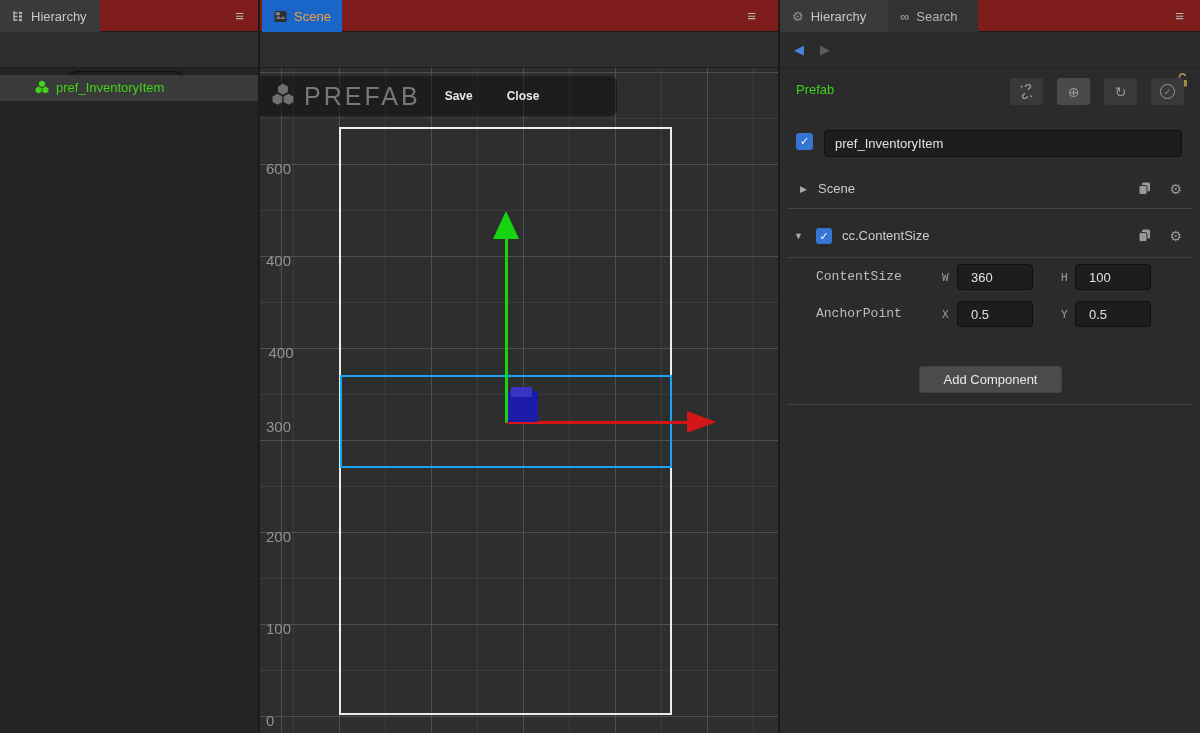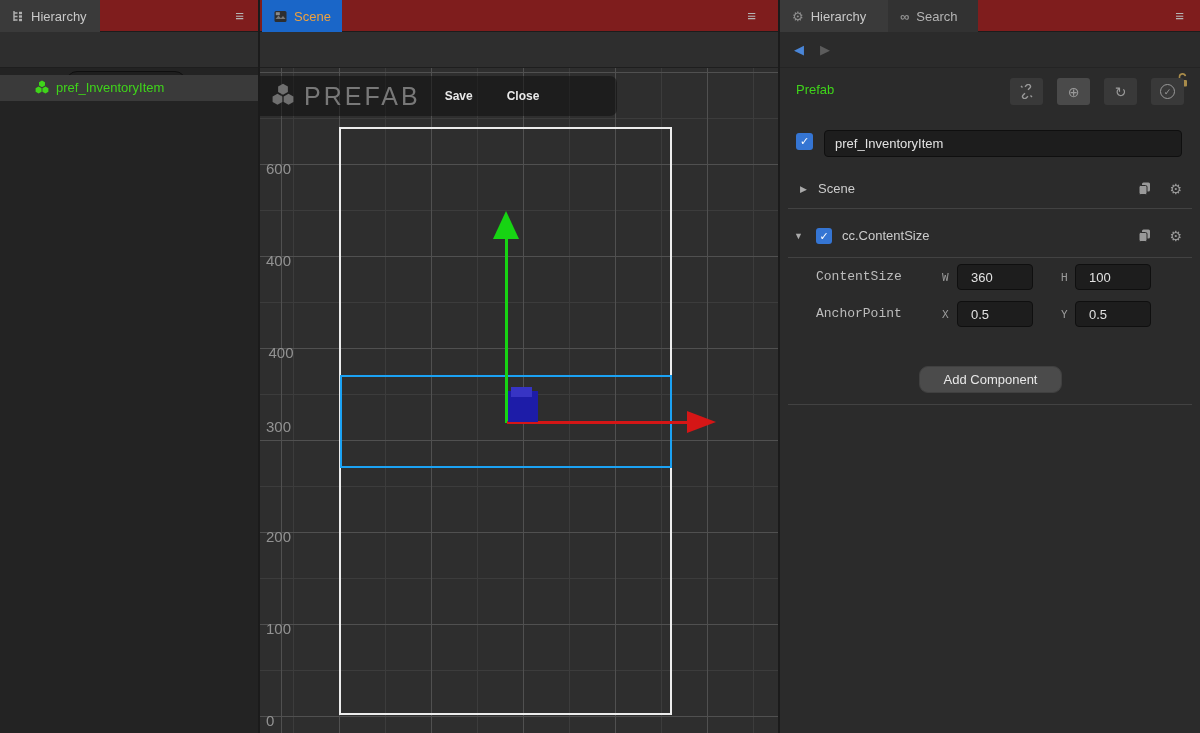--- a/index.html
+++ b/index.html
@@ -78,21 +78,21 @@
   .sec-head { position:absolute; left:0; right:0; height:30px; }
   .sec-head .tri { position:absolute; font-size:9px; color:#aaa; line-height:30px; cursor:pointer; }
   .sec-head .sec-lbl { position:absolute; line-height:30px; font-size:13px; color:#ccc; }
   .sec-ico { position:absolute; top:7px; color:#999; cursor:pointer; }
   .prop-row { position:absolute; left:0; right:0; height:26px; }
   .prop-lbl { position:absolute; left:36px; line-height:26px; font-size:13px; color:#bdbdbd;font-family:Liberation Mono, monospace; }
   .axis-lbl { position:absolute; top:7px; font-size:11px; color:#9a9a9a; font-family:"DejaVu Sans Mono", monospace; }
   .num-input { position:absolute; top:0; width:76px; height:26px; background:#1d1d1d; border:1px solid #0f0f0f;
     border-radius:4px; color:#e2e2e2; font-size:13px; padding:0 13px; outline:none; }
   .add-btn { position:absolute; left:139px; top:366px; width:143px; height:27px; background:#4b4b4b; border:1px solid #404040;
-    border-radius:9px; color:#e8e8e8; font-size:13px; display:flex; align-items:center; justify-content:center; cursor:pointer; }
+    border-radius:3px; color:#e8e8e8; font-size:13px; display:flex; align-items:center; justify-content:center; cursor:pointer; }
   .lock { position:absolute; right:10px; top:40px; cursor:pointer; }
   .circle-check { width:15px; height:15px; border:1.5px solid #999; border-radius:50%; display:flex; align-items:center;
     justify-content:center; font-size:9px; color:#999; }
 
   .vsplit { position:absolute; top:0; width:2px; height:733px; background:#1b1b1b; }
 </style>
 </head>
 <body>
 
 <div class="app">

